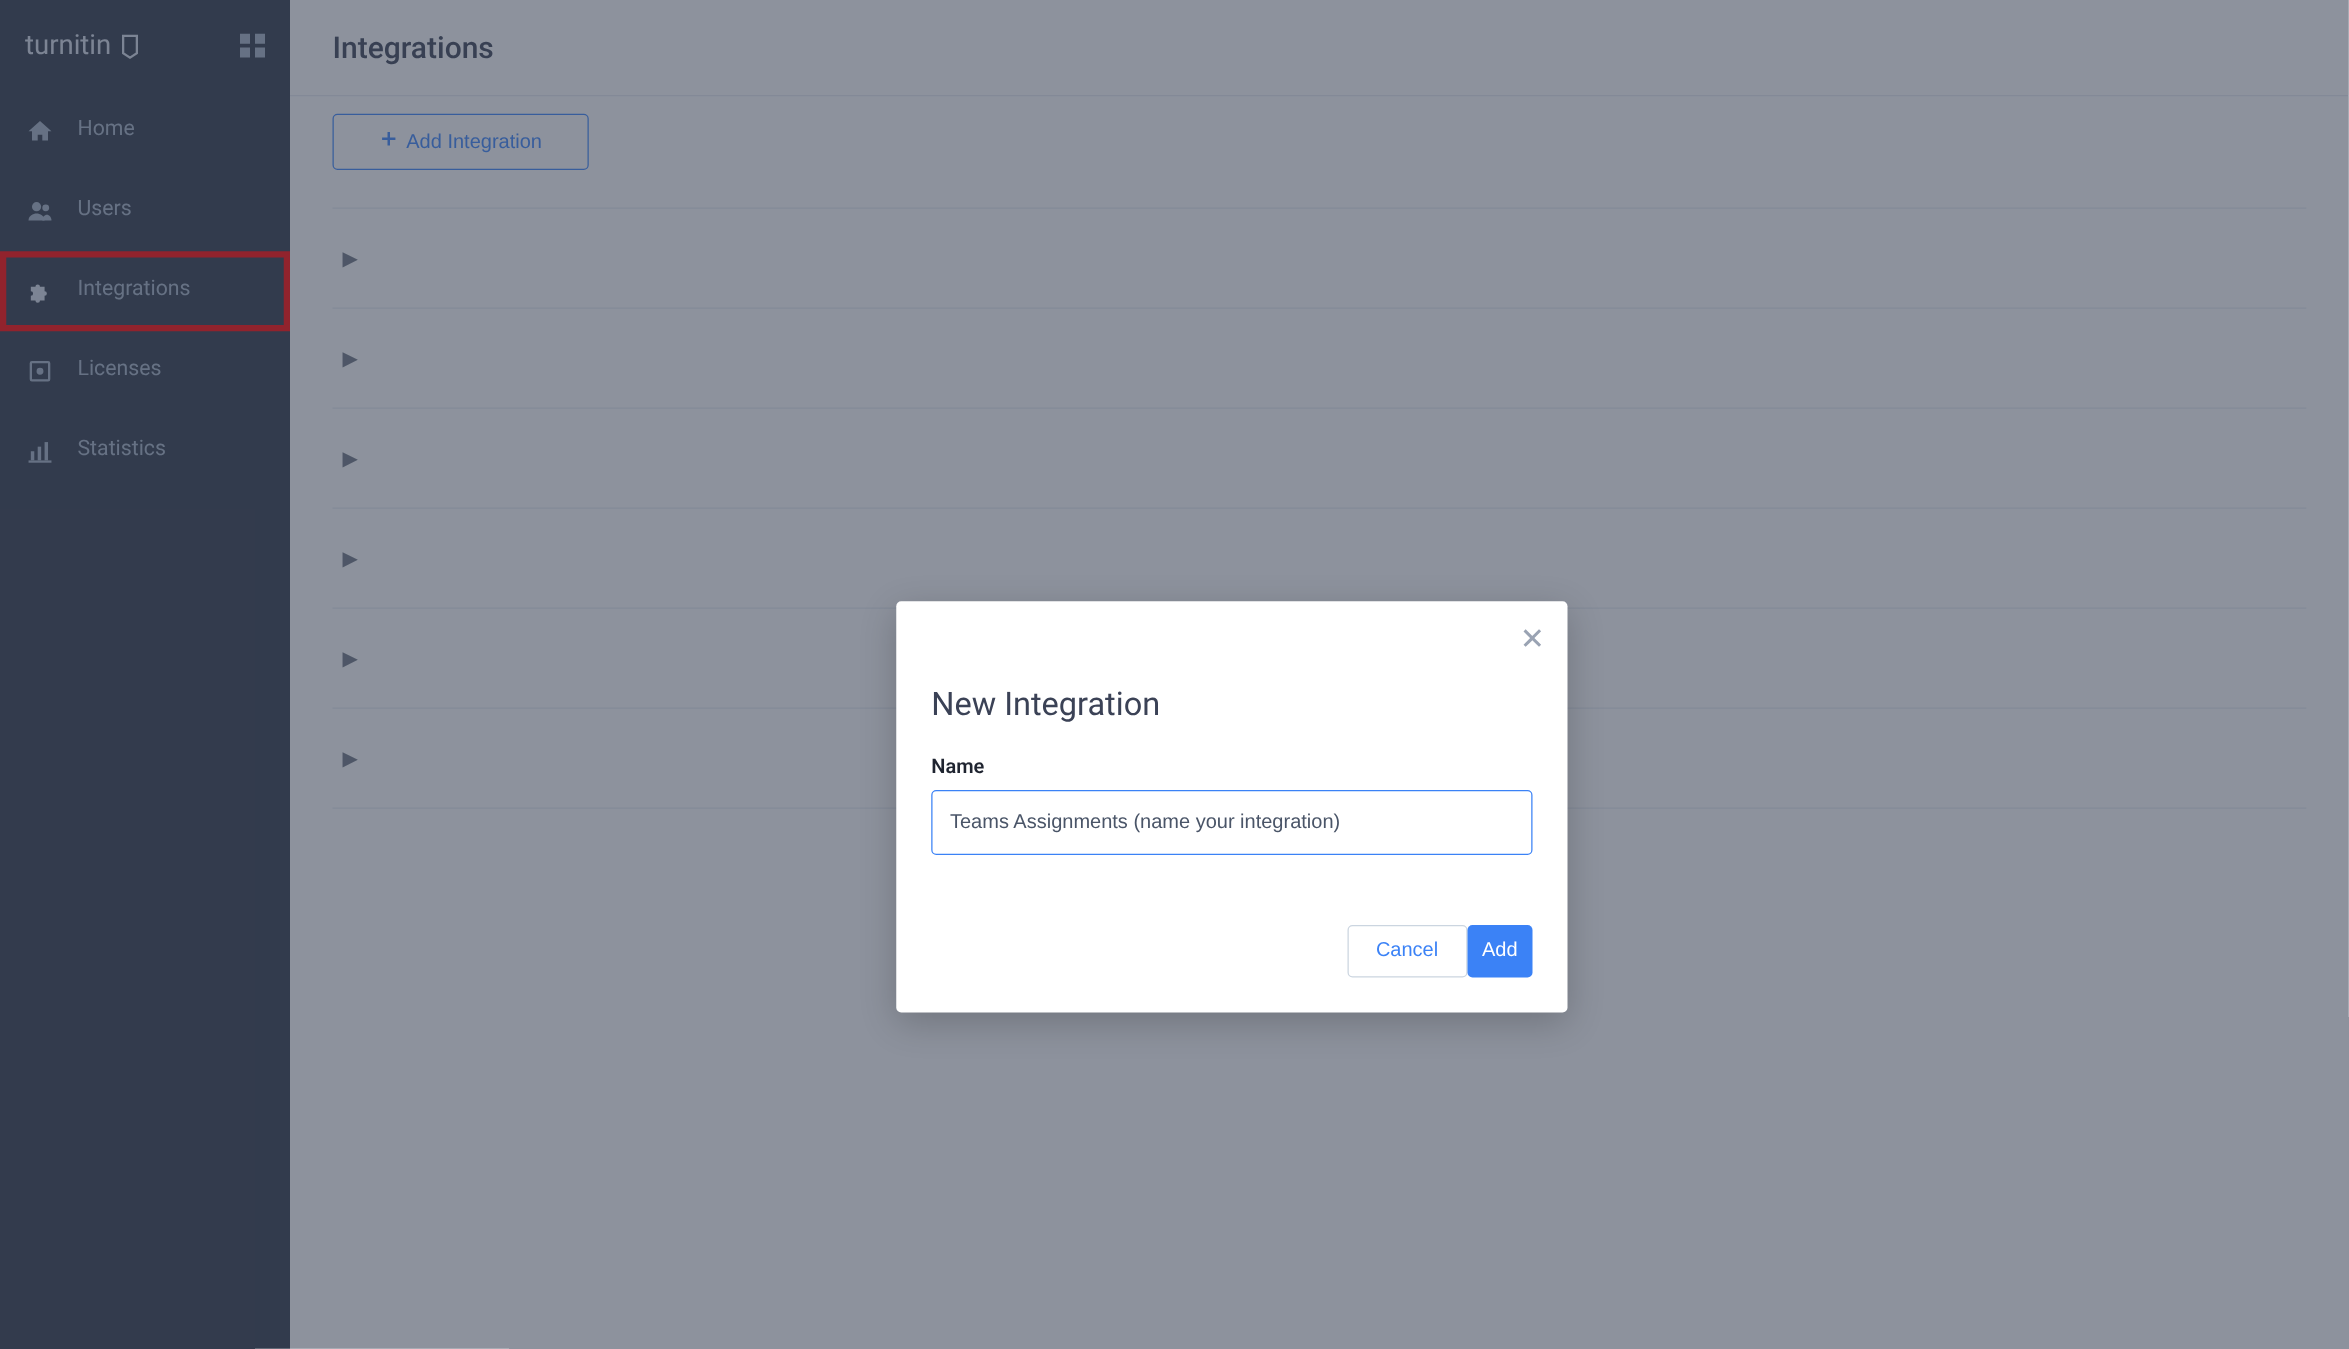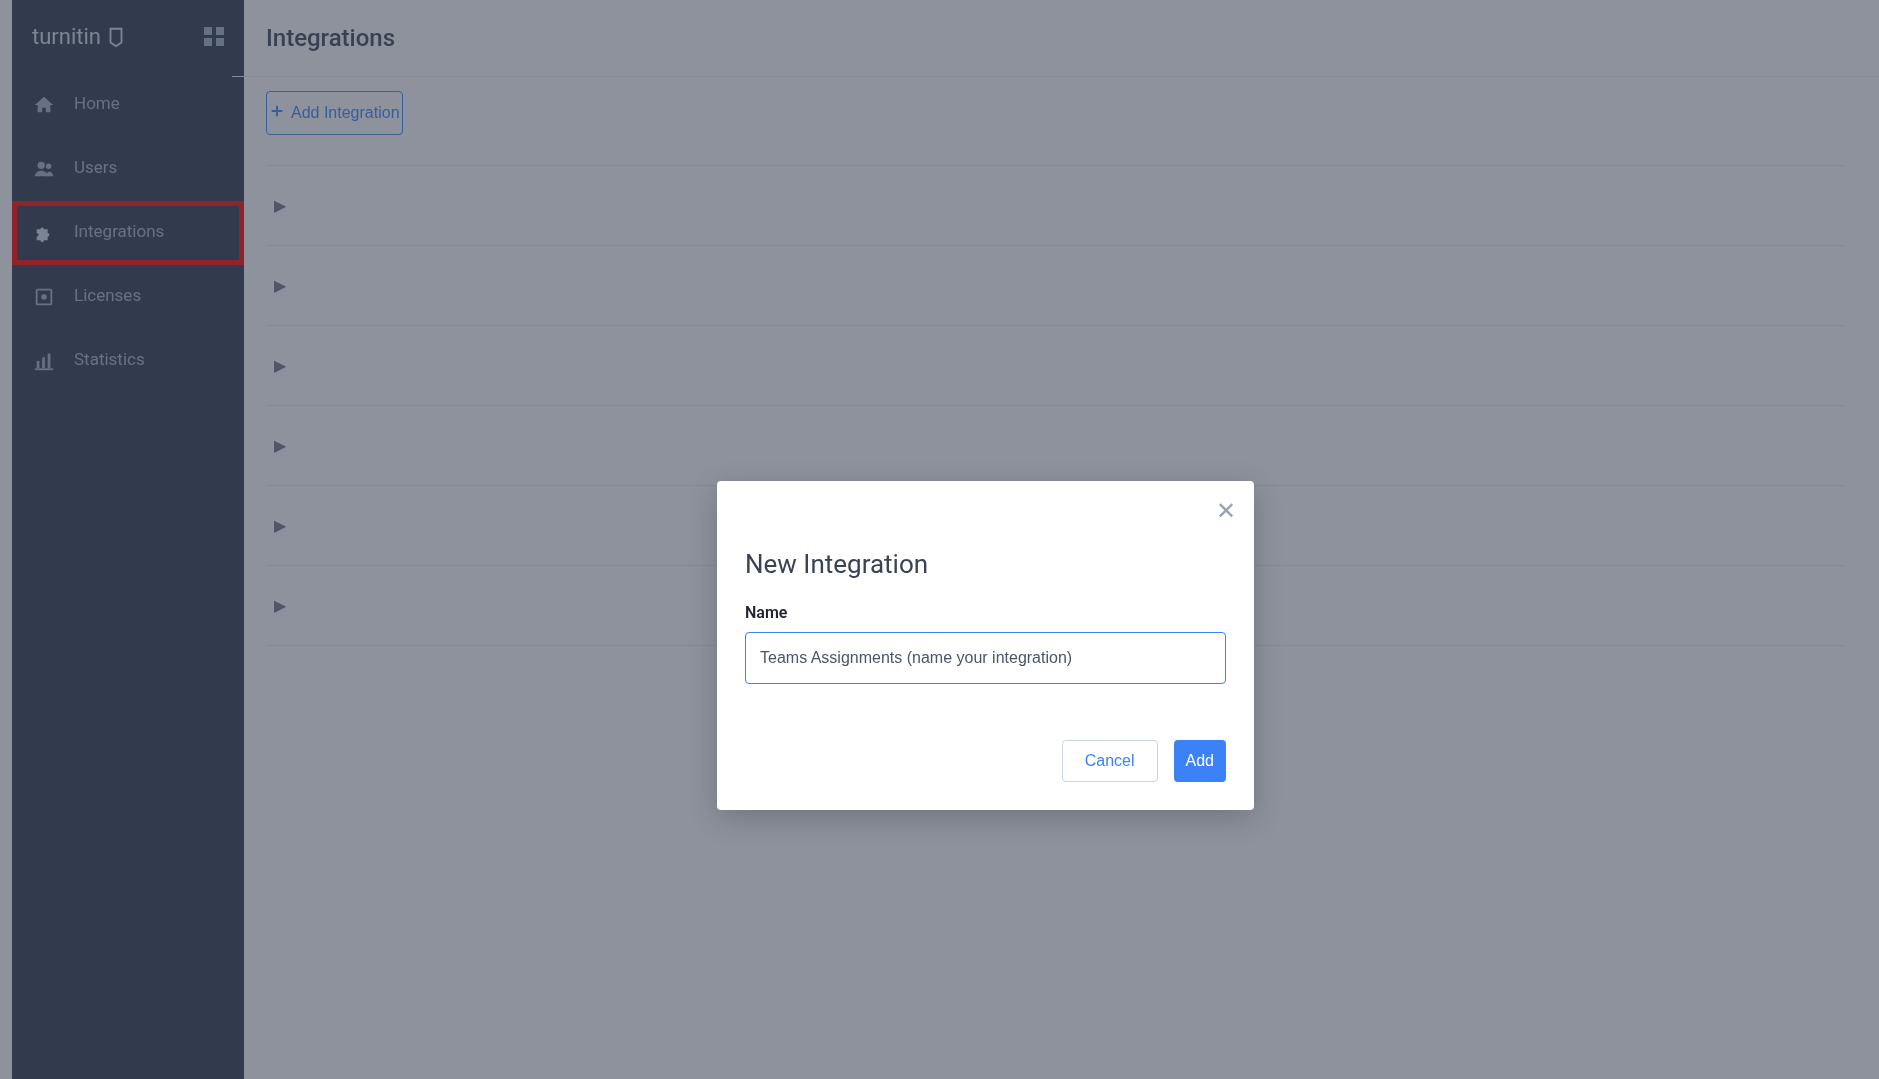--- a/index.html
+++ b/index.html
@@ -6,21 +6,21 @@
     body {
       font-family: -apple-system, BlinkMacSystemFont, 'Segoe UI', Roboto, Helvetica, Arial, sans-serif;
       background: #f5f6f8;
       width: 1879px;
       height: 1079px;
       overflow: hidden;
       position: relative;
     }
     .sidebar {
       position: absolute;
-      left: 12px;
+      left: 0;
       top: 0;
       width: 232px;
       height: 1079px;
       background: #2e3748;
       color: #a0aec0;
     }
     .sidebar-header {
       height: 73px;
       display: flex;
       align-items: center;
@@ -89,21 +89,21 @@
       color: #3b4256;
       font-weight: 500;
     }
     .toolbar {
       padding: 14px 34px 30px 34px;
     }
     .add-button {
       border: 1px solid #3b82f6;
       background: transparent;
       color: #3b82f6;
-      padding: 11px 2px;
+      padding: 11px 36px;
       font-size: 16px;
       border-radius: 4px;
       cursor: pointer;
       display: inline-flex;
       align-items: center;
       gap: 6px;
     }
     .list-rows {
       padding: 0 34px;
     }
@@ -162,21 +162,20 @@
       border: 1px solid #3b82f6;
       padding: 16px 14px;
       font-size: 16px;
       border-radius: 4px;
       color: #4a5568;
       outline: none;
     }
     .modal-actions {
       display: flex;
       justify-content: flex-end;
-      gap: 16px;
       margin-top: 56px;
     }
     .btn-cancel {
       border: 1px solid #cbd5e0;
       background: #ffffff;
       color: #3b82f6;
       padding: 11px 22px;
       font-size: 16px;
       border-radius: 4px;
       cursor: pointer;

